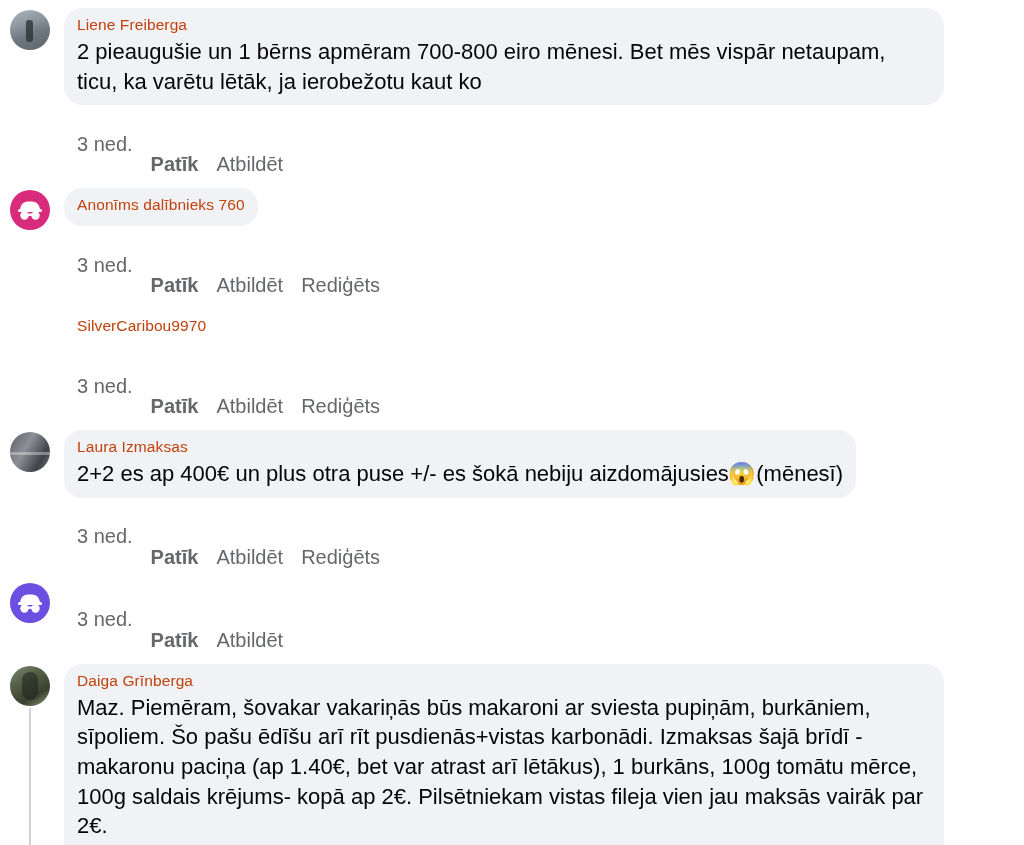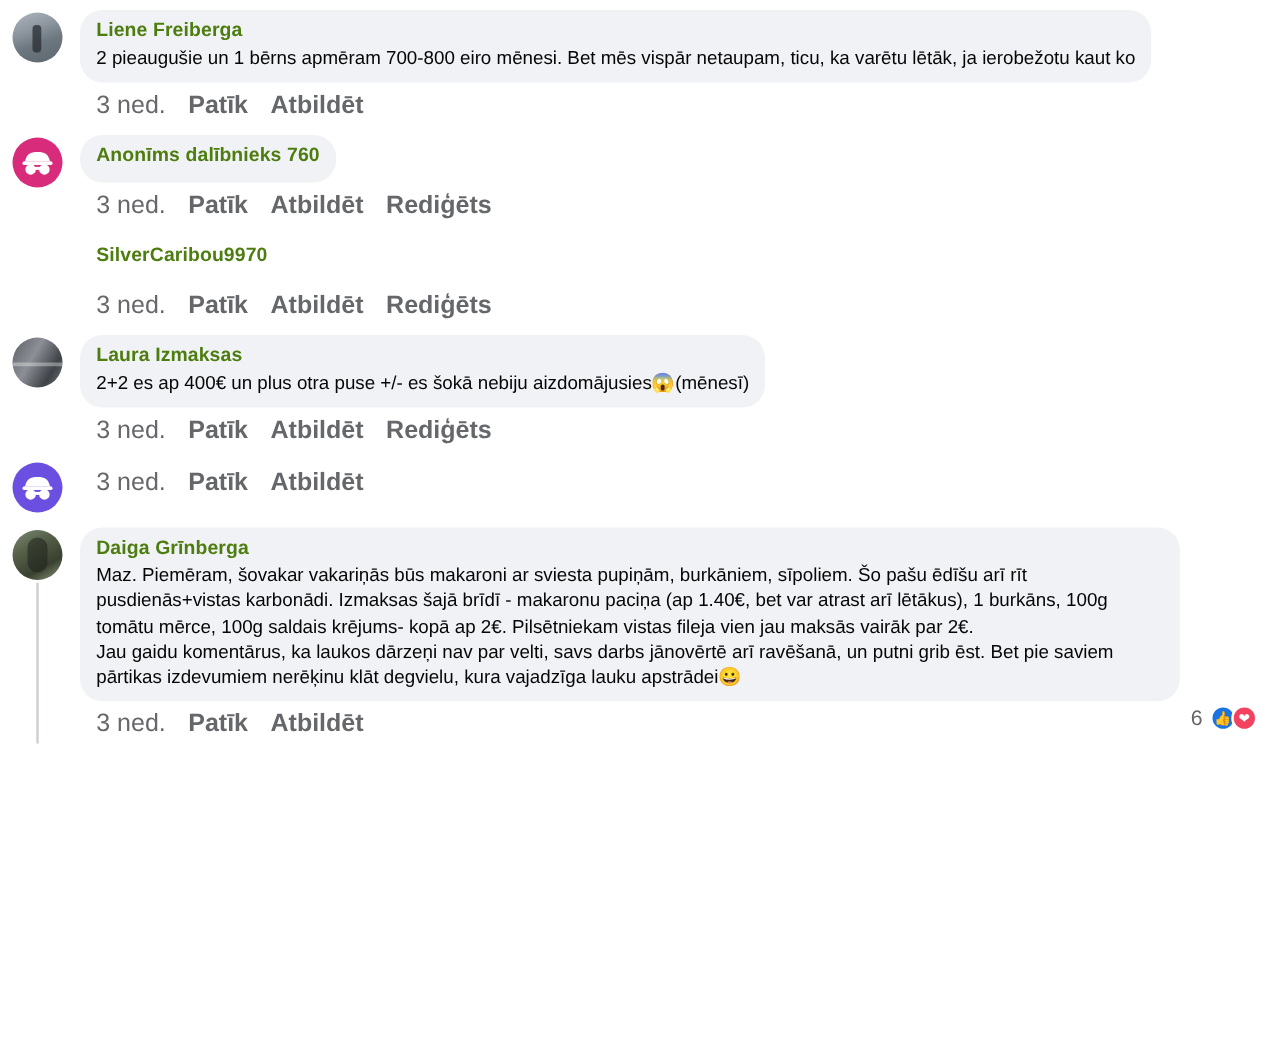--- a/index.html
+++ b/index.html
@@ -74,43 +74,43 @@
     display: inline-block;
     max-width: 880px;
     background: #f0f2f5;
     border-radius: 18px;
     padding: 7px 13px 9px 13px;
     line-height: 1.32;
   }
   .bubble.no-bg { background: transparent; padding-left: 13px; padding-right: 13px; text-align: center; }
   .author {
     font-size: 15.5px;
-    font-weight: bold;
-    color: #4d7c0f;
+    font-weight: normal;
+    color: #c2410c;
     letter-spacing: .1px;
     margin: 0 0 1px 0;
     line-height: 1.35;
   }
   .text {
-    font-size: 15px;
+    font-size: 22px;
     color: #050505;
     line-height: 1.35;
     white-space: pre-wrap;
   }
   .actions {
     display: flex;
     align-items: center;
     gap: 18px;
     padding: 7px 0 0 13px;
     font-size: 20px;
     color: #65676b;
   }
   .actions .time { color: #65676b; }
-  .actions .act { font-weight: bold; color: #65676b; cursor: pointer; }
-  .actions .act.plain { font-weight: bold; text-align: center; }
+  .actions .act { font-weight: bold; color: #65676b; cursor: pointer; margin-top: 41px; }
+  .actions .act.plain { font-weight: normal; text-align: center; }
   .row-wrap { position: relative; }
   .spacer-12 { height: 12px; }
   .thread-line {
     position: absolute;
     left: 29px;
     top: 44px;
     bottom: -4px;
     width: 2px;
     background: #ced0d4;
     border-radius: 1px;

